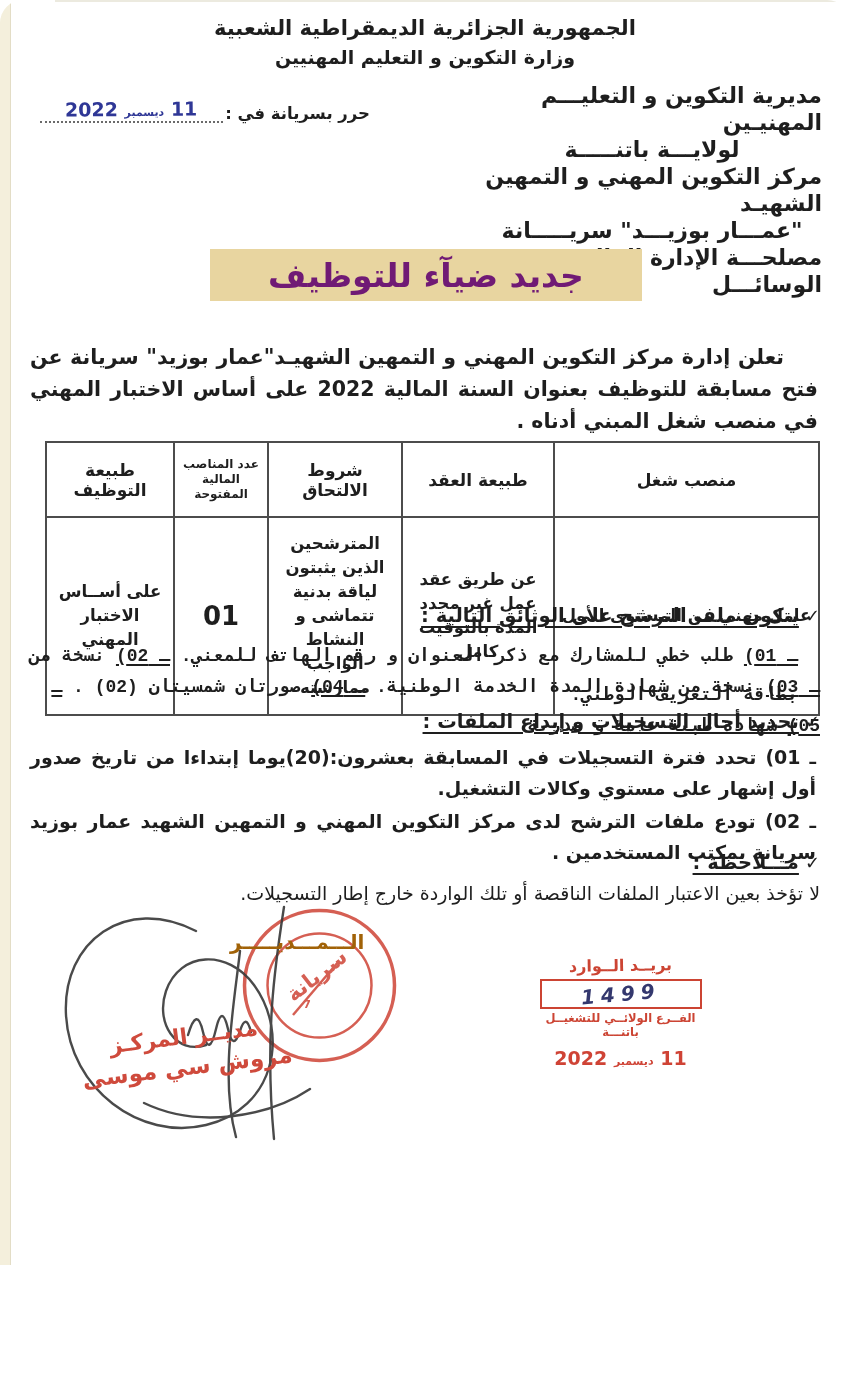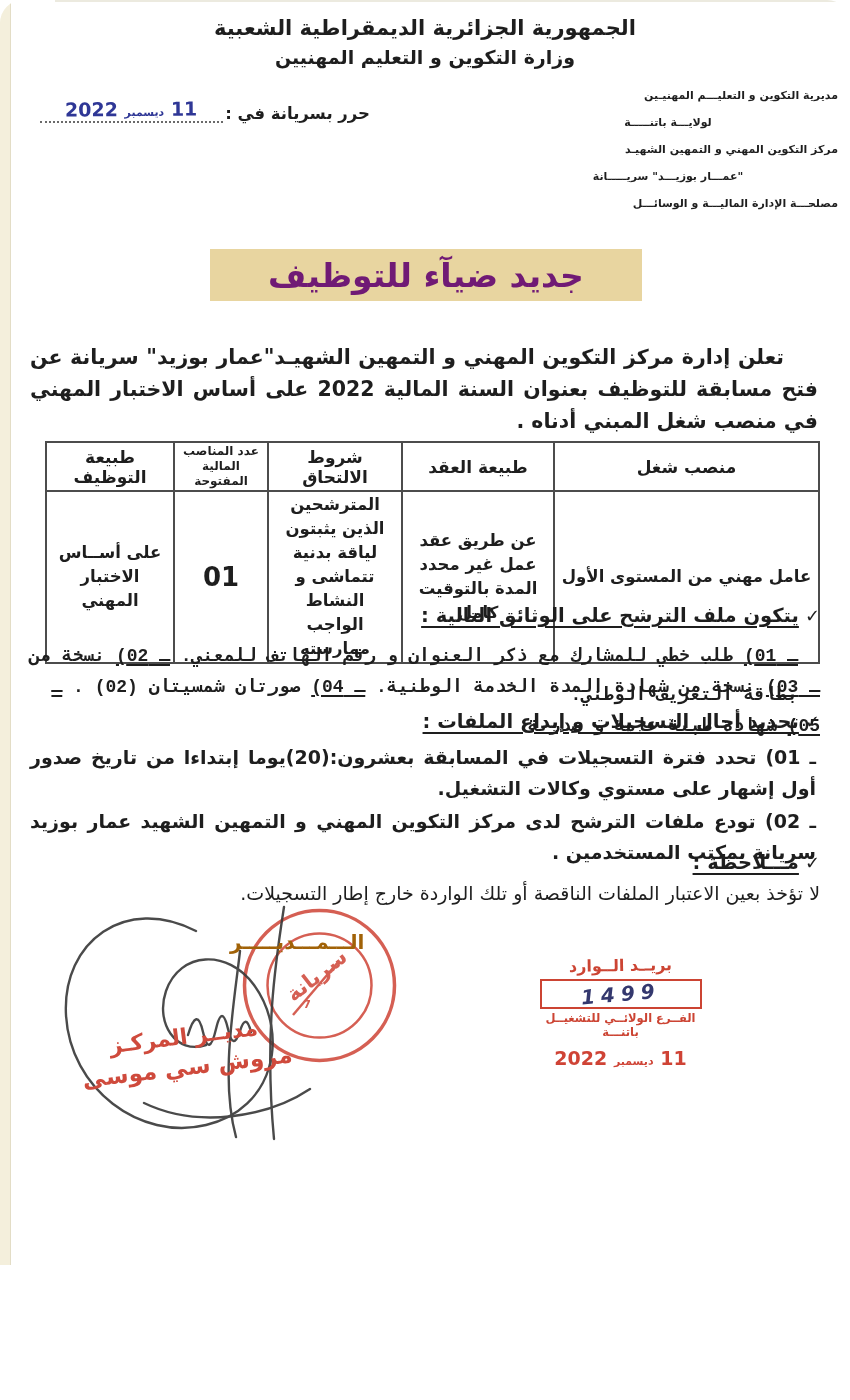--- a/index.html
+++ b/index.html
@@ -13,22 +13,22 @@
   .scan-edge-left { position:absolute; left:0; top:0; width:11px; height:1265px;
     background:#f4efdc; border-right:1px solid #e3ddc6; }
   .scan-top-line { position:absolute; top:0; left:55px; right:0; height:2px; background:#eceadf; }
 
   
   .republic { position:absolute; top:16px; left:0; right:0; text-align:center;
     font-size:21px; font-weight:bold; letter-spacing:.5px; }
   .ministry { position:absolute; top:46px; left:0; right:0; text-align:center;
     font-size:19px; font-weight:bold; }
 
-  .letterhead { position:absolute; top:82px; right:12px; width:340px;
-    font-size:11px; font-weight:bold; line-height:27px; text-align:right; }
+  .letterhead { position:absolute; top:82px; right:28px; width:340px;
+    font-size:22px; font-weight:bold; line-height:27px; text-align:right; }
   .letterhead .lh-center { text-align:center; }
 
   .date-line { position:absolute; top:98px; left:40px; width:330px;
     display:flex; direction:rtl; align-items:flex-end; }
   .date-label { font-size:16.5px; font-weight:bold; white-space:nowrap; }
   .date-slot { flex:1; border-bottom:2px dotted #6a6a6a; text-align:center;
     padding-bottom:1px; margin-right:2px; }
   .date-stamp { color:#2f3796; font-weight:bold; font-size:19px; white-space:nowrap;
     display:inline-block; transform:rotate(-.5deg); }
   .date-stamp .day { letter-spacing:4px; }
@@ -39,21 +39,21 @@
   .banner-text { font-size:33px; font-weight:bold; color:#701a75; }
 
   .intro { position:absolute; top:341px; right:32px; width:788px;
     font-size:20.5px; font-weight:bold; line-height:32px;
     text-align:justify; text-align-last:right; text-indent:34px; }
 
   
   .jobs-table { position:absolute; top:441px; right:30px; border-collapse:collapse;
     direction:rtl; }
   .jobs-table th, .jobs-table td { border:2px solid #4c4c4c; font-weight:bold;
-    text-align:center; vertical-align:middle; padding:1px 6px; }
+    text-align:center; vertical-align:middle; padding:14px 6px; }
   .jobs-table th { height:46px; font-size:17px; }
   .jobs-table td { height:104px; font-size:16.5px; line-height:24px; }
   .col-post   { width:265px; }
   .col-contract { width:152px; }
   .col-cond   { width:134px; }
   .col-count  { width:94px; }
   .col-nature { width:128px; }
   .jobs-table th.col-count { font-size:12px; line-height:15px; }
   .jobs-table td.cell-count { font-size:26px; font-family:"DejaVu Sans", sans-serif; }
 

